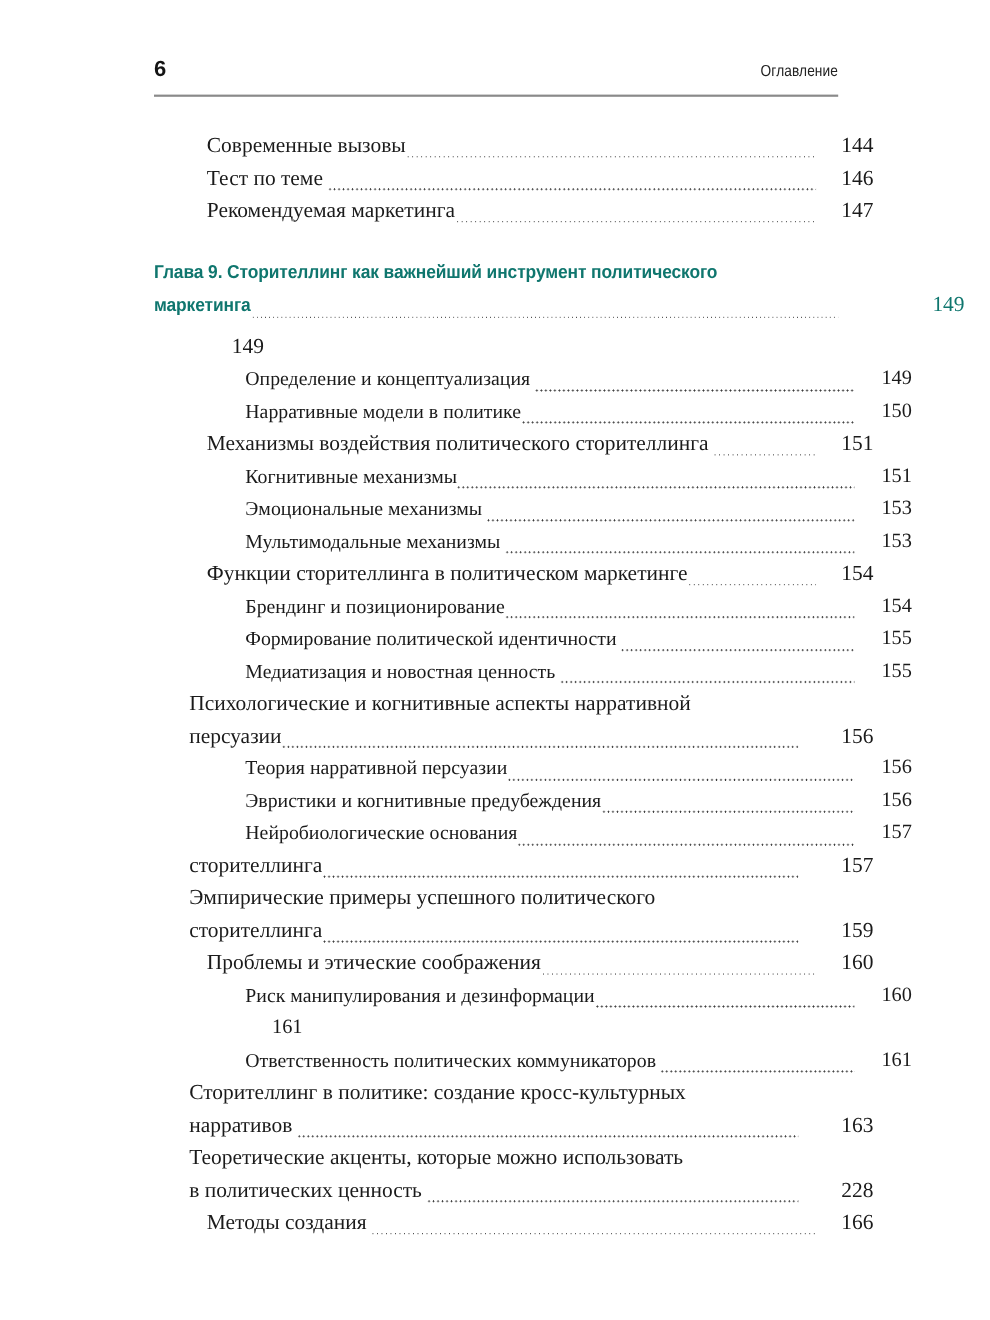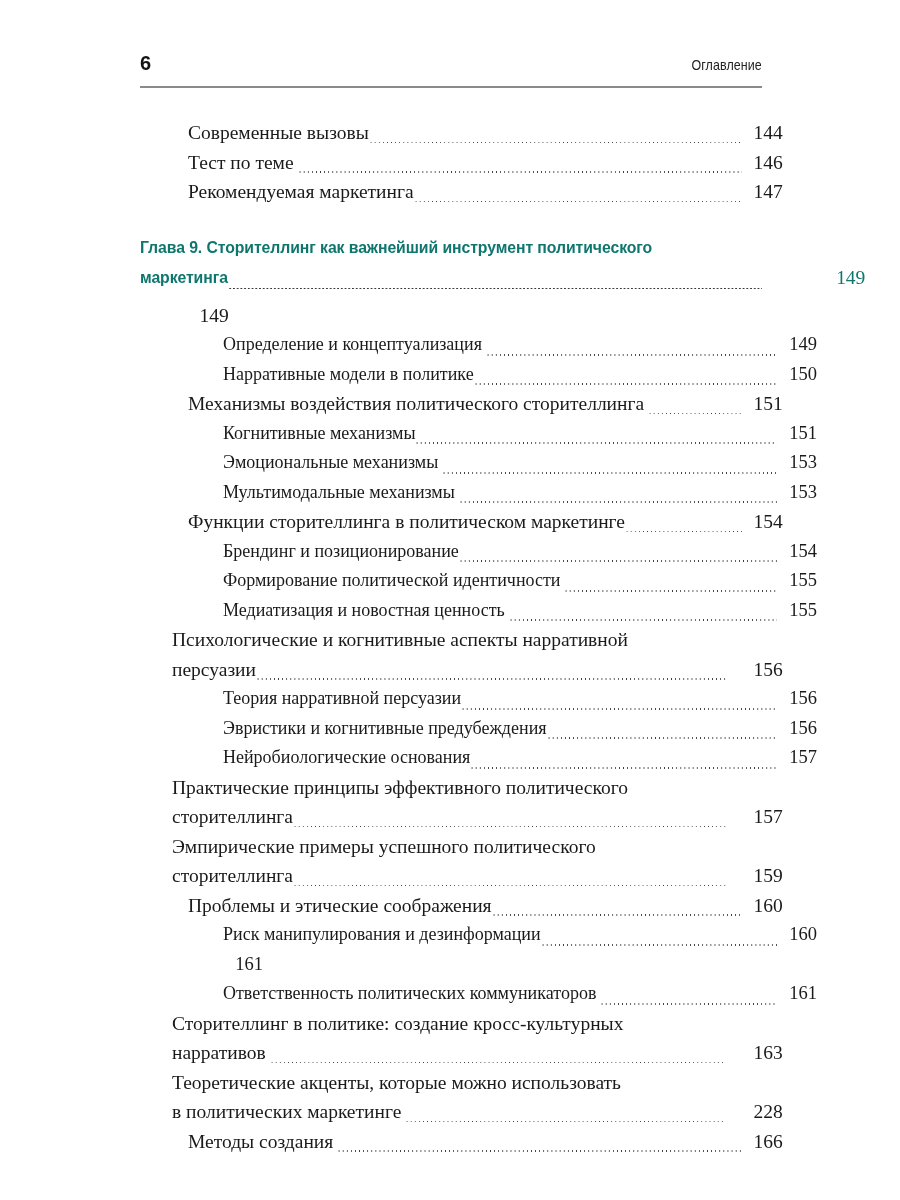--- a/index.html
+++ b/index.html
@@ -70,21 +70,21 @@
 
   
   .entry-main {
     flex: 1 1 auto;
     min-width: 0;
     display: block;
   }
   .entry-page {
     flex: 0 0 auto;
     width: 52px;
-    text-align: center;
+    text-align: right;
     padding-left: 16px;
     white-space: nowrap;
   }
 
   
   .lvl1 {
     font-size: 19.5px;
     line-height: 29.5px;
     margin-left: 32px;
   }
@@ -347,21 +347,20 @@
         <div class="entry-main">
           <div class="oneline">
             <span class="txt">Нейробиологические основания</span>
             <span class="dots"></span>
           </div>
         </div>
         <div class="entry-page">157</div>
       </div>
       <div class="entry lvl1">
         <div class="entry-main">
-          <div class="wrapline">Практические принципы эффективного политического</div>
           <div class="lastline">
             <span class="txt">сторителлинга</span>
             <span class="dots"></span>
           </div>
         </div>
         <div class="entry-page">157</div>
       </div>
       <div class="entry lvl1">
         <div class="entry-main">
           <div class="wrapline">Эмпирические примеры успешного политического</div>
@@ -409,21 +408,21 @@
             <span class="txt space-before-dots">нарративов</span>
             <span class="dots"></span>
           </div>
         </div>
         <div class="entry-page">163</div>
       </div>
       <div class="entry lvl1">
         <div class="entry-main">
           <div class="wrapline">Теоретические акценты, которые можно использовать</div>
           <div class="lastline">
-            <span class="txt space-before-dots">в политических маркетинге</span>
+            <span class="txt space-before-dots">в политических ценность</span>
             <span class="dots"></span>
           </div>
         </div>
         <div class="entry-page">228</div>
       </div>
       <div class="entry lvl1">
         <div class="entry-main">
           <div class="oneline">
             <span class="txt space-before-dots">Методы создания</span>
             <span class="dots"></span>

